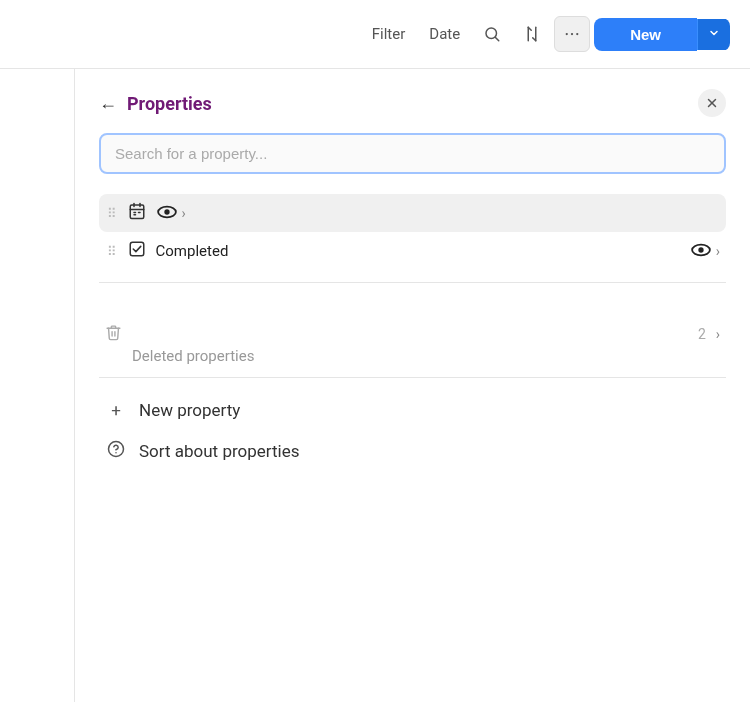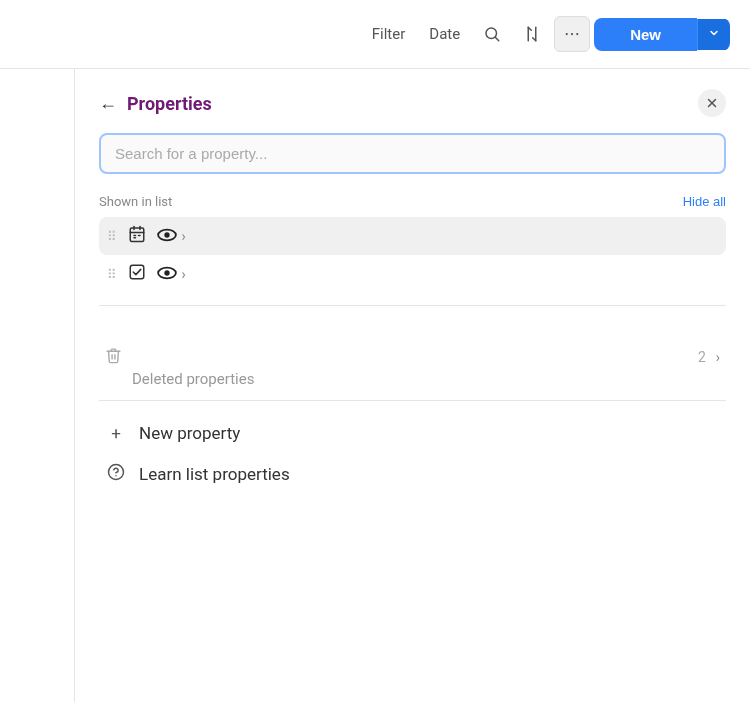--- a/index.html
+++ b/index.html
@@ -349,24 +349,20 @@
           <line x1="18" y1="6" x2="6" y2="18"></line>
           <line x1="6" y1="6" x2="18" y2="18"></line>
         </svg>
       </button>
     </div>
 
     
     <input type="text" class="search-input" placeholder="Search for a property..." style="">
 
     
-    <div class="section-header">
-      <span class="section-label">Shown in list</span>
-      <button class="hide-all-btn">Hide all</button>
-    </div>
 
     
     <div class="property-list">
 
       <div class="property-item active">
         <span class="drag-handle">⠿</span>
         <span class="property-icon">
           <svg class="calendar-icon-svg" viewBox="0 0 24 24" fill="none" stroke="#333" stroke-width="2" stroke-linecap="round" stroke-linejoin="round">
             <rect x="3" y="4" width="18" height="18" rx="2" ry="2"></rect>
             <line x1="16" y1="2" x2="16" y2="6"></line>
@@ -389,20 +385,21 @@
       </div>
 
       <div class="property-item">
         <span class="drag-handle">⠿</span>
         <span class="property-icon">
           <svg class="checkbox-icon-svg" viewBox="0 0 24 24" fill="none" stroke="#333" stroke-width="2" stroke-linecap="round" stroke-linejoin="round">
             <rect x="3" y="3" width="18" height="18" rx="3" ry="3"></rect>
             <polyline points="7 12 10.5 15.5 17 8.5"></polyline>
           </svg>
         </span>
+        <span class="property-name">Completed</span>
         <div class="property-actions">
           <span class="eye-icon">
             <svg width="22" height="16" viewBox="0 0 24 18" fill="none" stroke="#222" stroke-width="2" stroke-linecap="round" stroke-linejoin="round">
               <ellipse cx="12" cy="9" rx="10" ry="6"></ellipse>
               <circle cx="12" cy="9" r="3" fill="#222" stroke="none"></circle>
             </svg>
           </span>
           <span class="chevron-right">›</span>
         </div>
       </div>
@@ -437,19 +434,19 @@
       </div>
 
       <div class="action-item">
         <span class="action-icon">
           <svg width="18" height="18" viewBox="0 0 24 24" fill="none" stroke="#555" stroke-width="2" stroke-linecap="round" stroke-linejoin="round">
             <circle cx="12" cy="12" r="10"></circle>
             <path d="M9.09 9a3 3 0 0 1 5.83 1c0 2-3 3-3 3"></path>
             <line x1="12" y1="17" x2="12.01" y2="17"></line>
           </svg>
         </span>
-        <span class="action-label">Learn list properties</span>
+        <span class="action-label">Sort about properties</span>
       </div>
 
     </div>
 
   </div>
 </div>
 
 </body></html>

